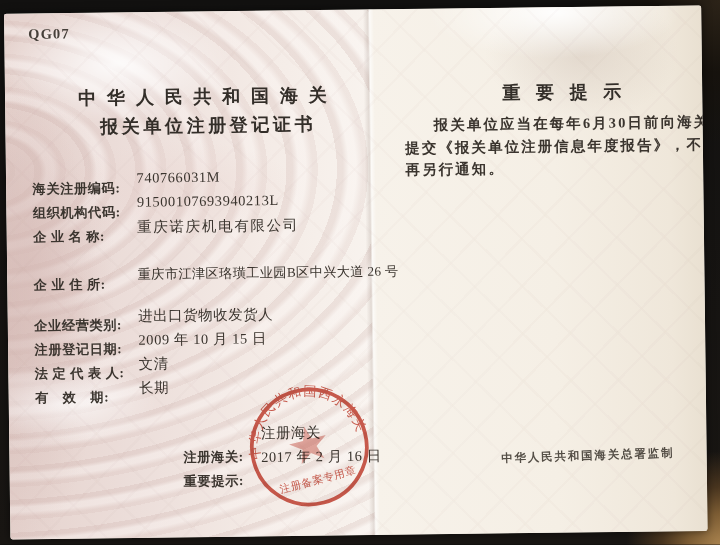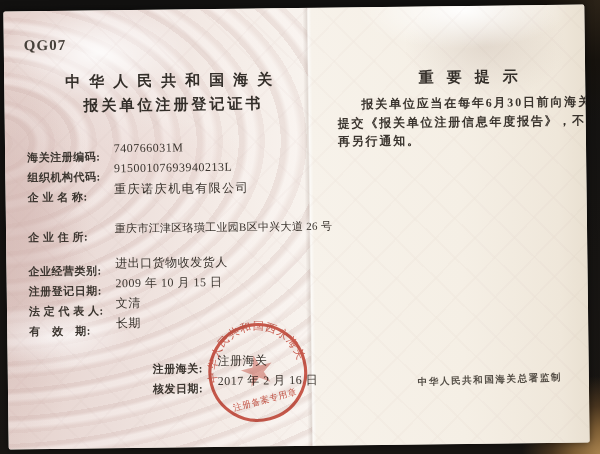--- a/index.html
+++ b/index.html
@@ -41,29 +41,29 @@
     position:absolute;left:299px;top:0;bottom:0;width:9px;
     background:linear-gradient(90deg, transparent 0%, rgba(122,101,90,.18) 45%, rgba(255,255,255,.65) 62%, transparent 100%);
   }
   .wm{
     position:absolute;inset:0;pointer-events:none;opacity:.65;
     background-image:
       repeating-linear-gradient(45deg, rgba(188,158,148,.055) 0 2px, transparent 2px 28px),
       repeating-linear-gradient(-45deg, rgba(188,158,148,.055) 0 2px, transparent 2px 28px);
   }
   .txt{position:absolute;color:#3a342e;white-space:nowrap;}
-  .form-code{left:20px;top:26px;font-size:15px;font-weight:700;letter-spacing:1px;color:#46403a;}
+  .form-code{left:20px;top:10px;font-size:12px;font-weight:700;letter-spacing:1px;color:#46403a;}
   .title1{left:28px;top:62px;width:282px;text-align:center;font-size:15px;font-weight:700;letter-spacing:9px;white-space:nowrap;color:#332e29;}
   .title2{left:28px;top:86px;width:282px;text-align:center;font-size:15px;font-weight:700;letter-spacing:3px;color:#332e29;}
   .row{position:absolute;left:22px;font-size:11px;}
   .lbl{display:inline-block;width:84px;font-weight:600;color:#3b352f;letter-spacing:.5px;vertical-align:top;}
   .val{display:inline-block;font-size:12px;color:#3a342e;letter-spacing:.5px;position:relative;top:-8px;}
   .v-sm{font-size:11px;letter-spacing:.3px;}
   .row.issue{left:145px;}
-  .row.issue .lbl{width:62px;}
+  .row.issue .lbl{width:62px;margin-top:12px;}
   .notice-title{left:338px;top:62px;width:252px;text-align:center;font-size:15px;font-weight:700;letter-spacing:13px;text-indent:13px;color:#332e29;}
   .notice-body{
     position:absolute;left:333px;top:88px;width:258px;
     font-size:12px;font-weight:600;line-height:1.55;letter-spacing:1.8px;
     color:#3a342e;text-indent:2em;white-space:normal;
   }
   .footer{left:382px;top:368px;width:200px;text-align:center;font-size:9.5px;font-weight:600;letter-spacing:1.6px;color:#544e46;transform:rotate(-1.2deg);}
   .seal{
     position:absolute;left:198px;top:312px;width:104px;height:104px;
     transform:rotate(-14deg);
@@ -115,21 +115,21 @@
     <div class="txt row" style="top:313px">
       <span class="lbl">有　效　期:</span>
       <span class="val">长期</span>
     </div>
 
     <div class="txt row issue" style="top:352px">
       <span class="lbl">注册海关:</span>
       <span class="val">注册海关</span>
     </div>
     <div class="txt row issue" style="top:372px">
-      <span class="lbl">核发日期:</span>
+      <span class="lbl">重要提示:</span>
       <span class="val">2017 年 2 月 16 日</span>
     </div>
 
     <svg class="seal" viewBox="0 0 100 100">
       <circle cx="50" cy="50" r="46" fill="none" stroke="#c23a2a" stroke-width="3"></circle>
       <path id="sealArc" d="M 13 64 A 40 40 0 1 1 87 64" fill="none"></path>
       <text font-size="10.5" fill="#c23a2a" letter-spacing="1" text-anchor="middle">
         <textPath href="#sealArc" startOffset="50%">中华人民共和国西永海关</textPath>
       </text>
       <polygon points="50,33 53.6,44 65.2,44 55.8,50.8 59.4,61.8 50,55 40.6,61.8 44.2,50.8 34.8,44 46.4,44" fill="#c23a2a" opacity=".5"></polygon>

